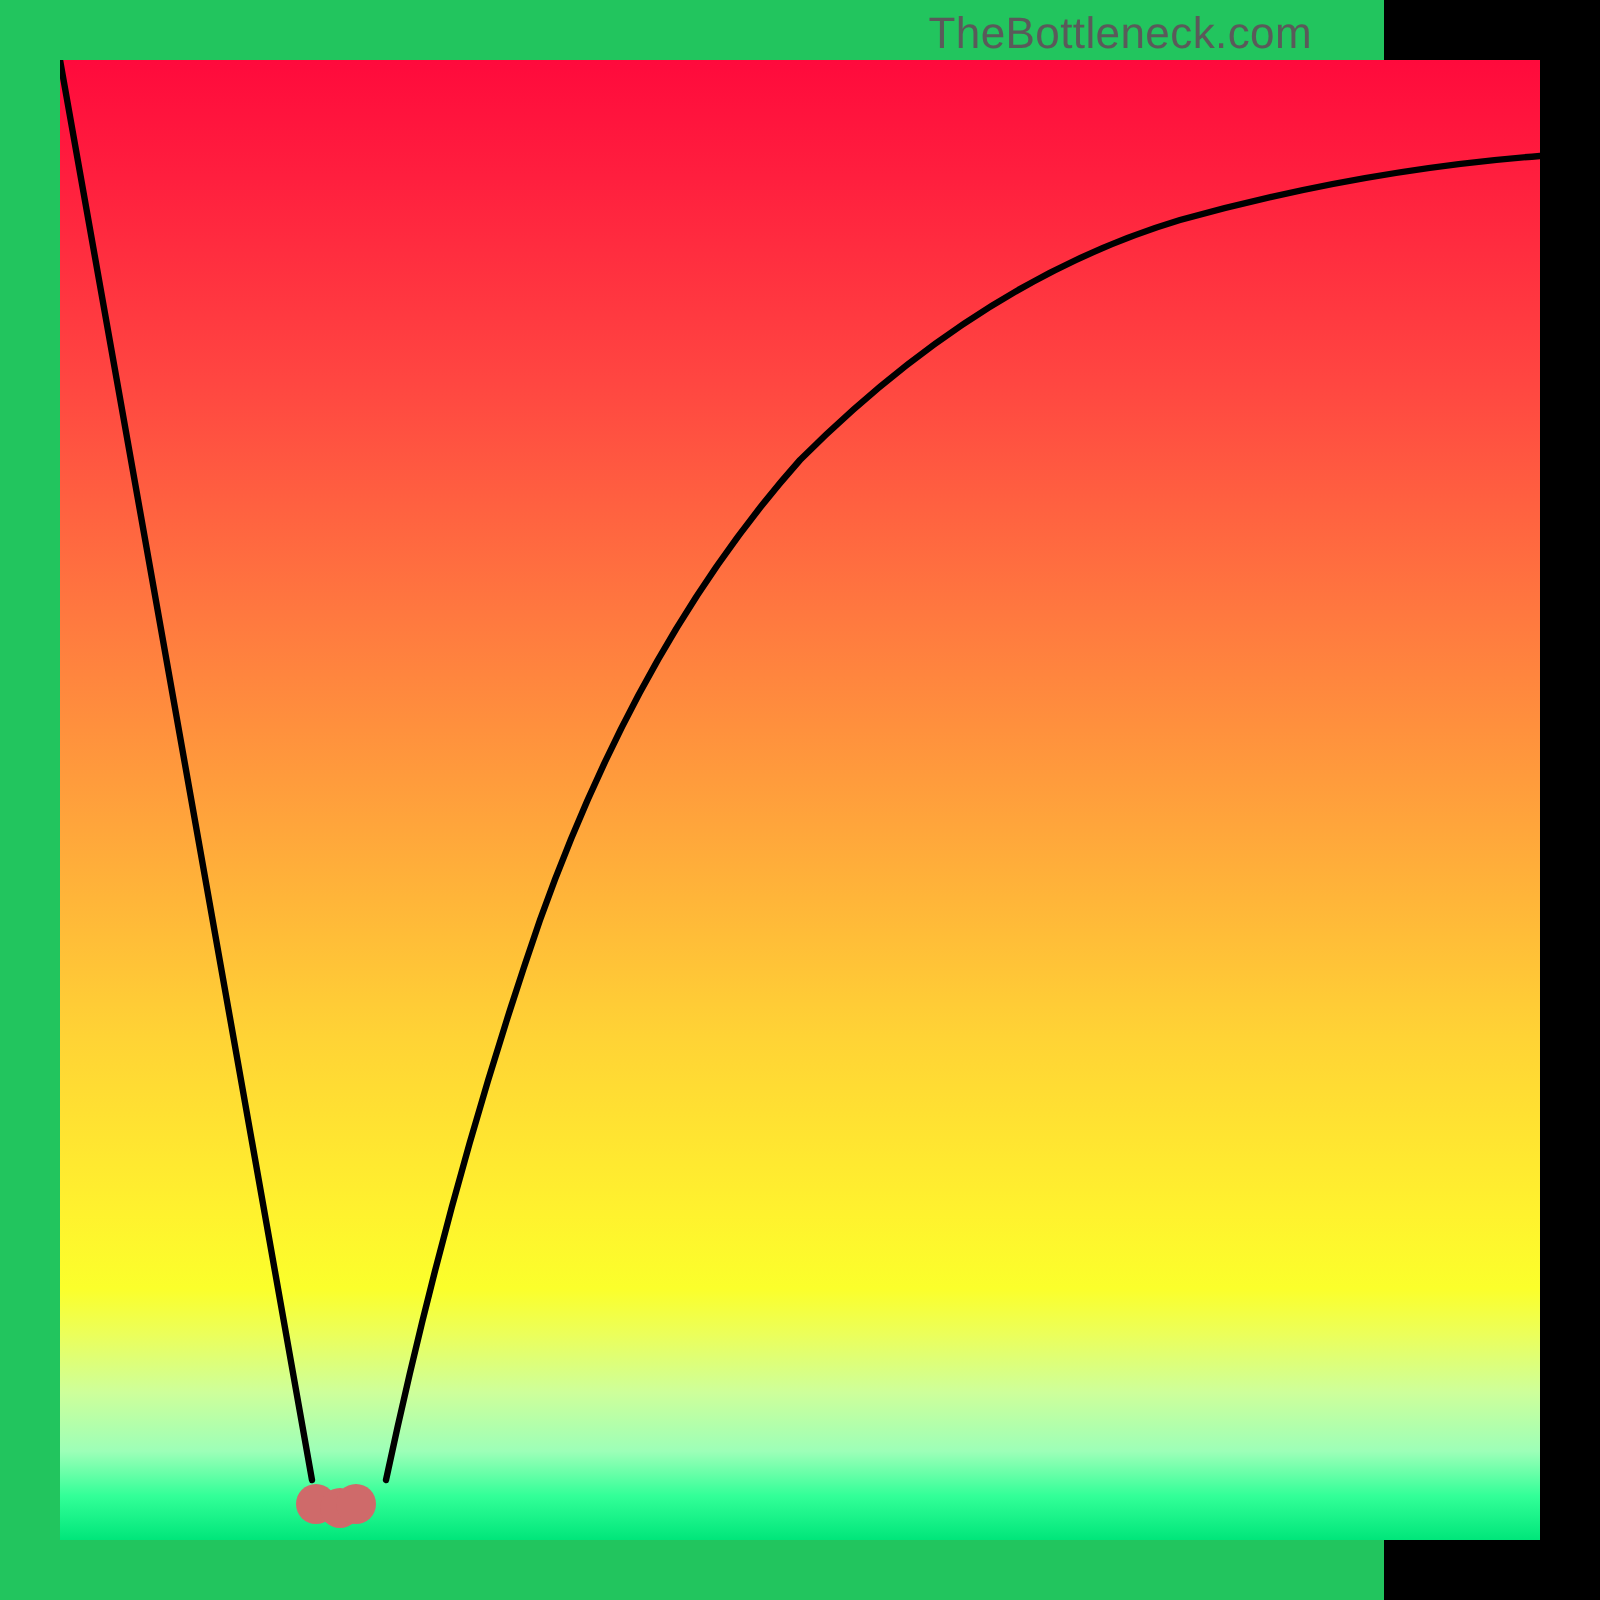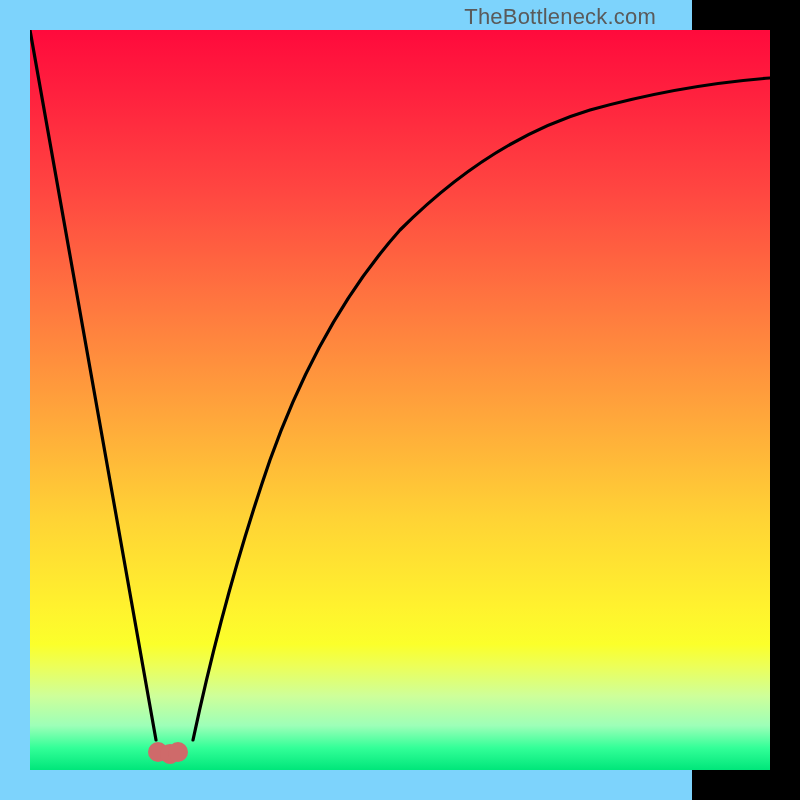--- a/index.html
+++ b/index.html
@@ -10,21 +10,21 @@
     background: #000;
     overflow: hidden;
     font-family: Arial, Helvetica, sans-serif;
   }
   .frame {
     position: absolute;
     top: 0;
     left: 0;
     width: 692px;
     height: 800px;
-    background: #7dd3fc;
+    background: #22c55e;
   }
   .plot-area {
     position: absolute;
     top: 30px;
     left: 30px;
     width: 740px;
     height: 740px;
     overflow: hidden;
   }
   .gradient {

